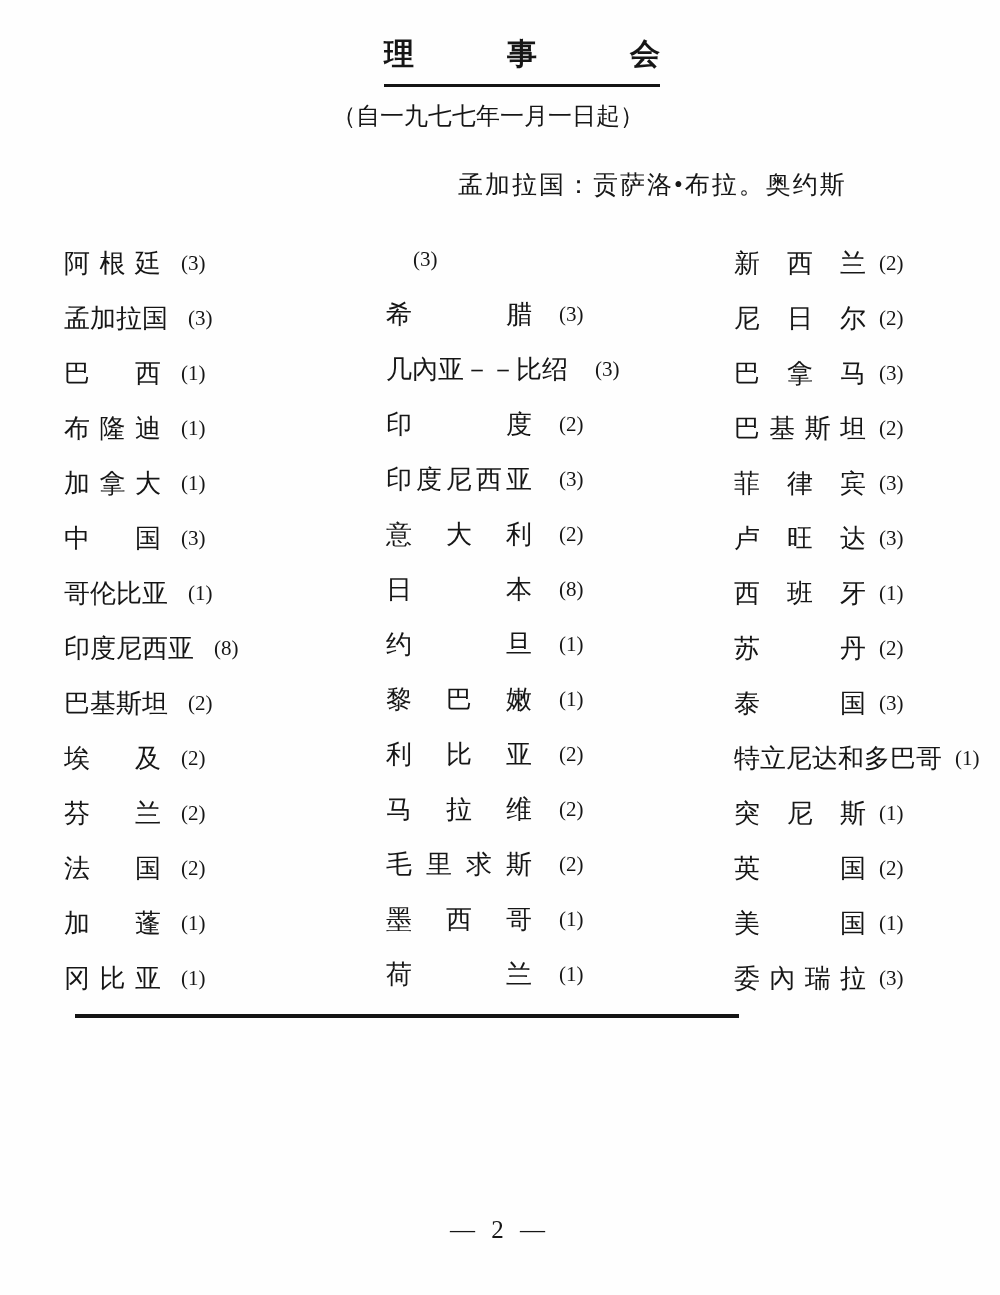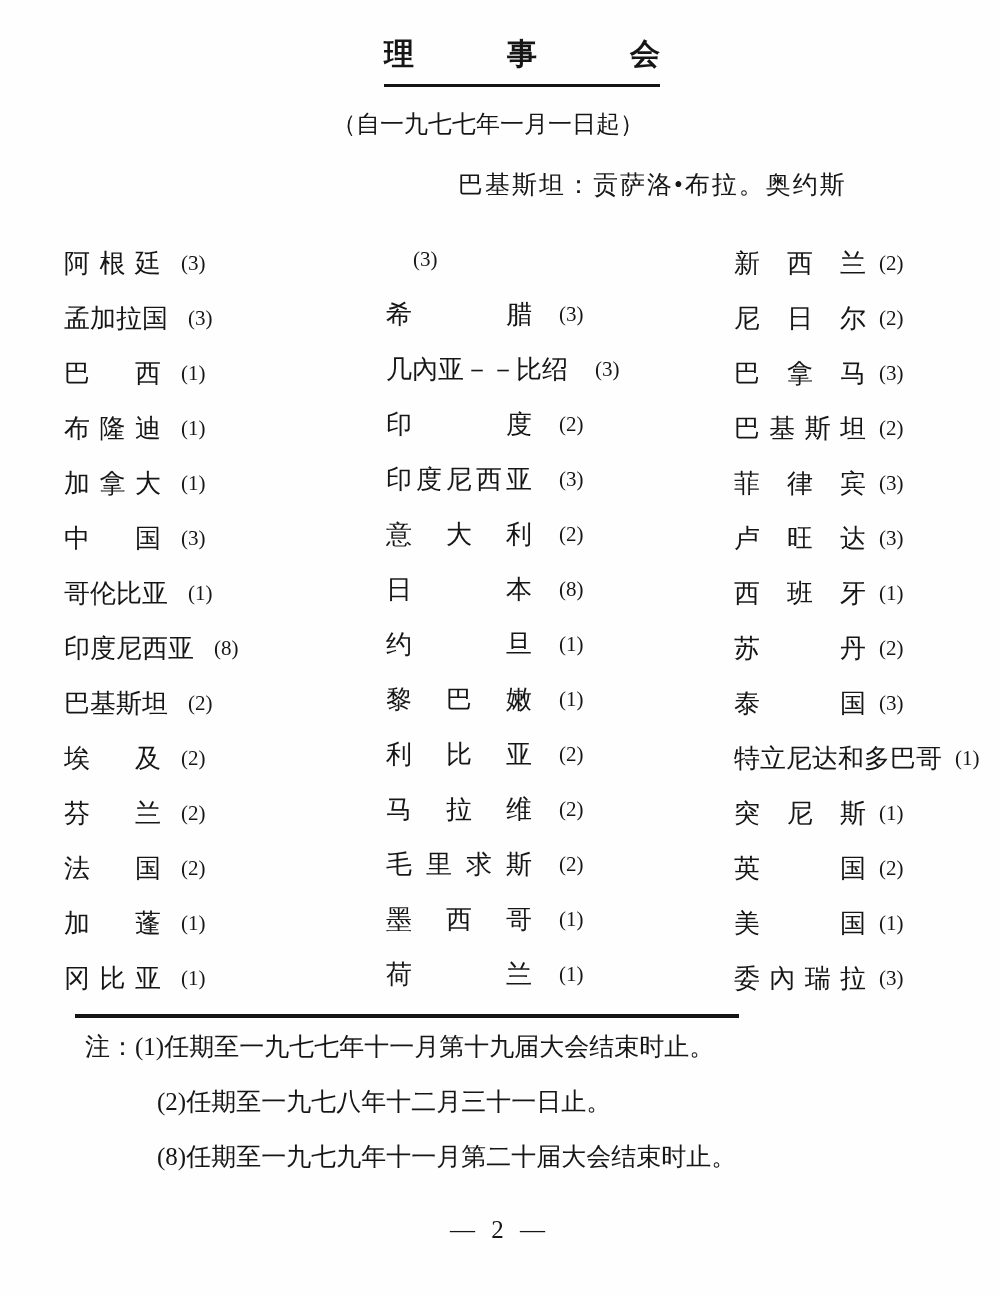--- a/index.html
+++ b/index.html
@@ -1,21 +1,21 @@
 <!DOCTYPE html>
 <html><head>
 <meta charset="utf-8">
 <style>
   html,body{margin:0;padding:0;background:#ffffff;}
   .page{position:relative;width:1000px;height:1295px;background:#fefefe;color:#161616;
         font-family:"Liberation Serif","DejaVu Serif",serif;overflow:hidden;}
   .title{position:absolute;left:384px;top:34px;width:276px;font-size:30px;font-weight:bold;
          text-align:justify;text-align-last:justify;padding-bottom:9px;
          border-bottom:3px solid #141414;white-space:nowrap;}
-  .subtitle{position:absolute;left:332px;top:108px;font-size:24px;white-space:nowrap;}
+  .subtitle{position:absolute;left:332px;top:100px;font-size:24px;white-space:nowrap;}
   .chairman{position:absolute;left:458px;top:168px;font-size:25px;letter-spacing:2px;white-space:nowrap;}
   .col{position:absolute;}
   .col1{left:64px;top:250px;width:322px;}
   .col2{left:386px;top:246px;width:325px;}
   .col3{left:734px;top:250px;width:289px;}
   .row{display:flex;align-items:center;line-height:27px;margin-bottom:28px;font-size:26px;}
   .cname{display:inline-block;text-align:justify;text-align-last:justify;white-space:nowrap;}
   .col1 .cname{min-width:97px;}
   .col2 .cname{min-width:146px;}
   .col3 .cname{min-width:132px;}
@@ -32,21 +32,21 @@
 </style>
 </head>
 <body>
 
 <div class="page">
 
   <div class="title">理事会</div>
 
   <div class="subtitle">（自一九七七年一月一日起）</div>
 
-  <div class="chairman">巴基斯坦：贡萨洛•布拉。奥约斯</div>
+  <div class="chairman">孟加拉国：贡萨洛•布拉。奥约斯</div>
 
   <div class="col col1">
 
       <div class="row">
         <span class="cname">阿根廷</span>
         <span class="term">(3)</span>
       </div>
 
       <div class="row">
         <span class="cname">孟加拉国</span>
@@ -254,24 +254,16 @@
       </div>
 
       <div class="row">
         <span class="cname">委內瑞拉</span>
         <span class="term">(3)</span>
       </div>
     </div>
 
   <div class="sep"></div>
 
-  <div class="notes">
-
-      <div class="note-line">注：(1)任期至一九七七年十一月第十九届大会结束时止。</div>
-
-      <div class="note-line indented">(2)任期至一九七八年十二月三十一日止。</div>
-
-      <div class="note-line indented">(8)任期至一九七九年十一月第二十届大会结束时止。</div>
-    </div>
 
   <div class="footer">— 2 —</div>
 
 </div>
 
 </body></html>

